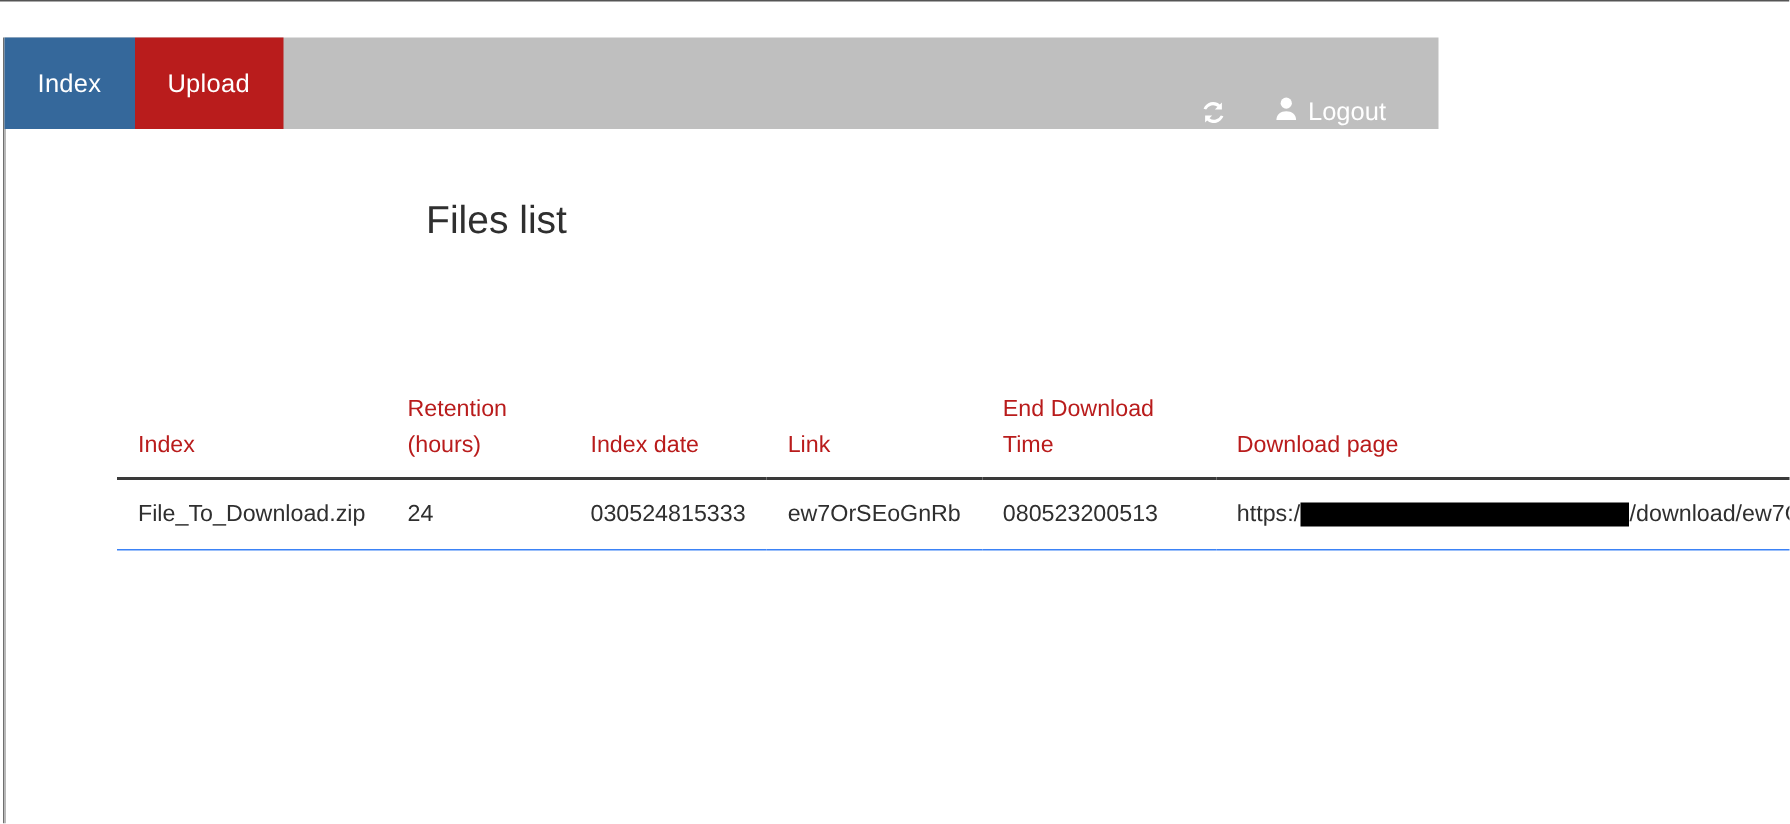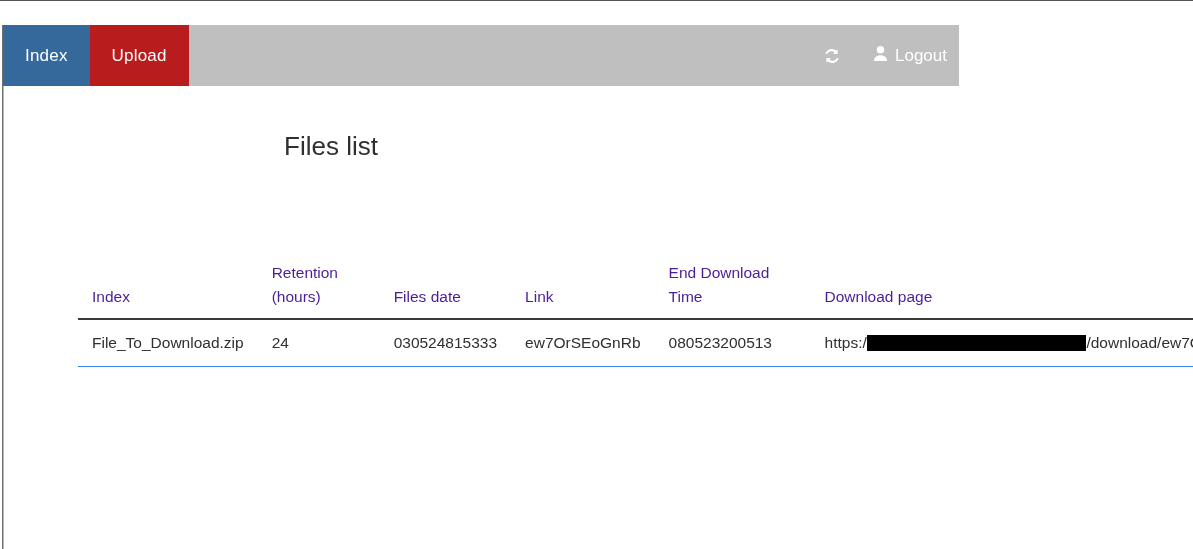--- a/index.html
+++ b/index.html
@@ -77,23 +77,23 @@
     background: #35689b;
     min-width: 38px;
   }
   .nav-tab.upload {
     background: #b91c1c;
   }
   .nav-spacer { flex: 1 1 auto; }
 
   .nav-right {
     display: flex;
-    align-items: center;
+    align-items: flex-end;
     gap: 30px;
-    padding-right: 12px;
+    padding-right: 35px;
   }
   .nav-icon-btn {
     display: flex;
     align-items: center;
     cursor: pointer;
   }
   .nav-icon-btn svg { display: block; }
   .logout-btn {
     display: flex;
     align-items: center;
@@ -135,21 +135,21 @@
   table.files {
     border-collapse: collapse;
     font-size: 15.5px;
     table-layout: auto;
     white-space: nowrap;
   }
   table.files thead th {
     font-weight: normal;
     text-align: left;
     vertical-align: bottom;
-    color: #4c1d95;
+    color: #b91c1c;
     padding: 8px 14px 9px 14px;
     border-bottom: 2px solid #3a3a3a;
     line-height: 1.55;
   }
   table.files tbody td {
     text-align: left;
     color: #2f2f2f;
     padding: 12px 14px 12px 14px;
     border-bottom: 1px solid #3b82f6;
     line-height: 1.4;
@@ -207,21 +207,21 @@
 <div class="content">
 
   <h1 class="page-title">Files list</h1>
 
   <div class="table-wrap">
     <table class="files">
       <thead>
         <tr>
           <th>Index</th>
           <th class="col-retention">Retention (hours)</th>
-          <th>Files date</th>
+          <th>Index date</th>
           <th>Link</th>
           <th class="col-endtime">End Download Time</th>
           <th>Download page</th>
 
         </tr>
       </thead>
       <tbody>
         <tr>
           <td>File_To_Download.zip</td>
           <td>24</td>

